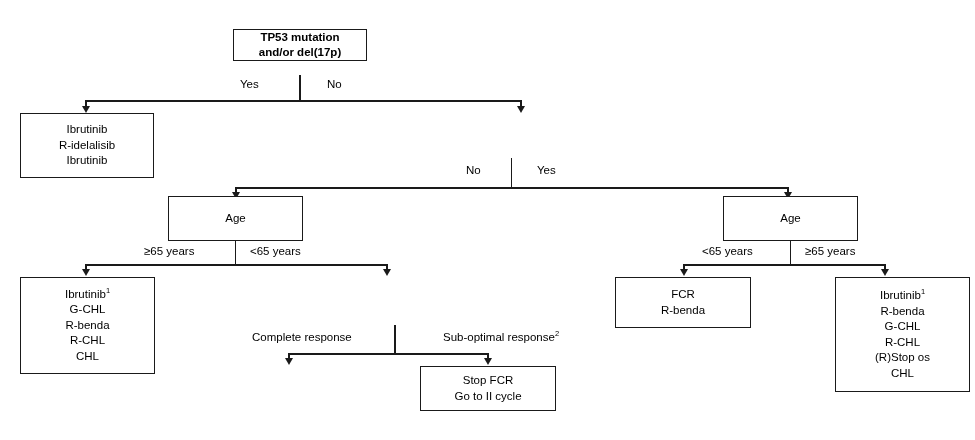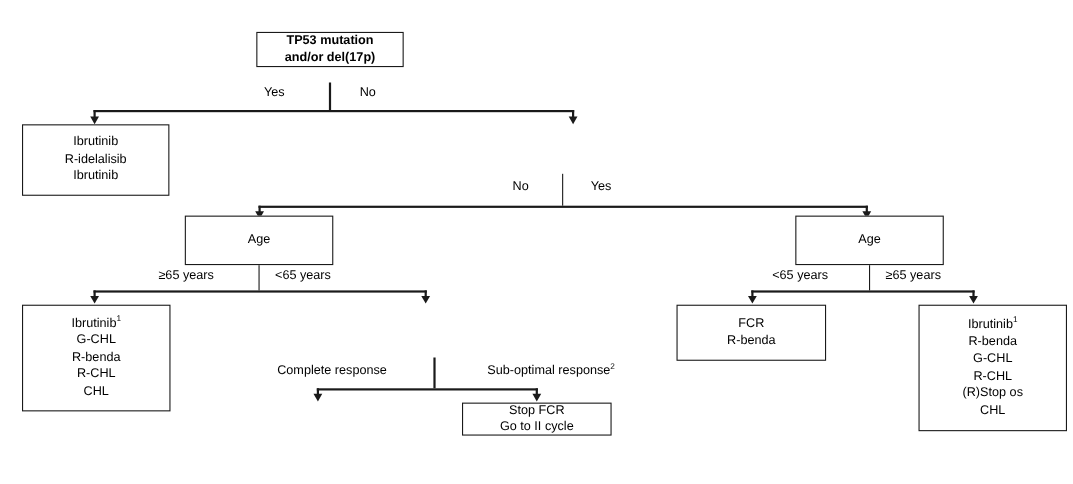--- a/index.html
+++ b/index.html
@@ -141,21 +141,21 @@
   <div class="edge-label" style="left:250px; top:331px;text-align:right;">Complete response</div>
   <div class="edge-label" style="left:400px; top:331px;margin-left:41px;"><span>Sub-optimal response</span><sup>2</sup></div>
 
   <div class="hline" style="left:288px; top:353px; width:201px;"></div>
   <div class="vline" style="left:288px; top:353px; height:7px;"></div>
   <div class="arrow" style="left:284.6px; top:358px;"></div>
   <div class="vline" style="left:487.4px; top:353px; height:7px;"></div>
   <div class="arrow" style="left:484px; top:358px;"></div>
 
 
-  <div class="box" style="left:420px; top:366px; width:136px; height:30px;justify-content:center;">
+  <div class="box" style="left:420px; top:366px; width:136px; height:45px;justify-content:center;">
     <span class="line">Stop FCR</span>
     <span class="line">Go to II cycle</span>
   </div>
 
   <div class="box" style="left:723px; top:196px; width:135px; height:45px;">
     <span class="line">Age</span>
   </div>
 
   <div class="vline" style="left:789.7px; top:241px; height:23px;"></div>
 

